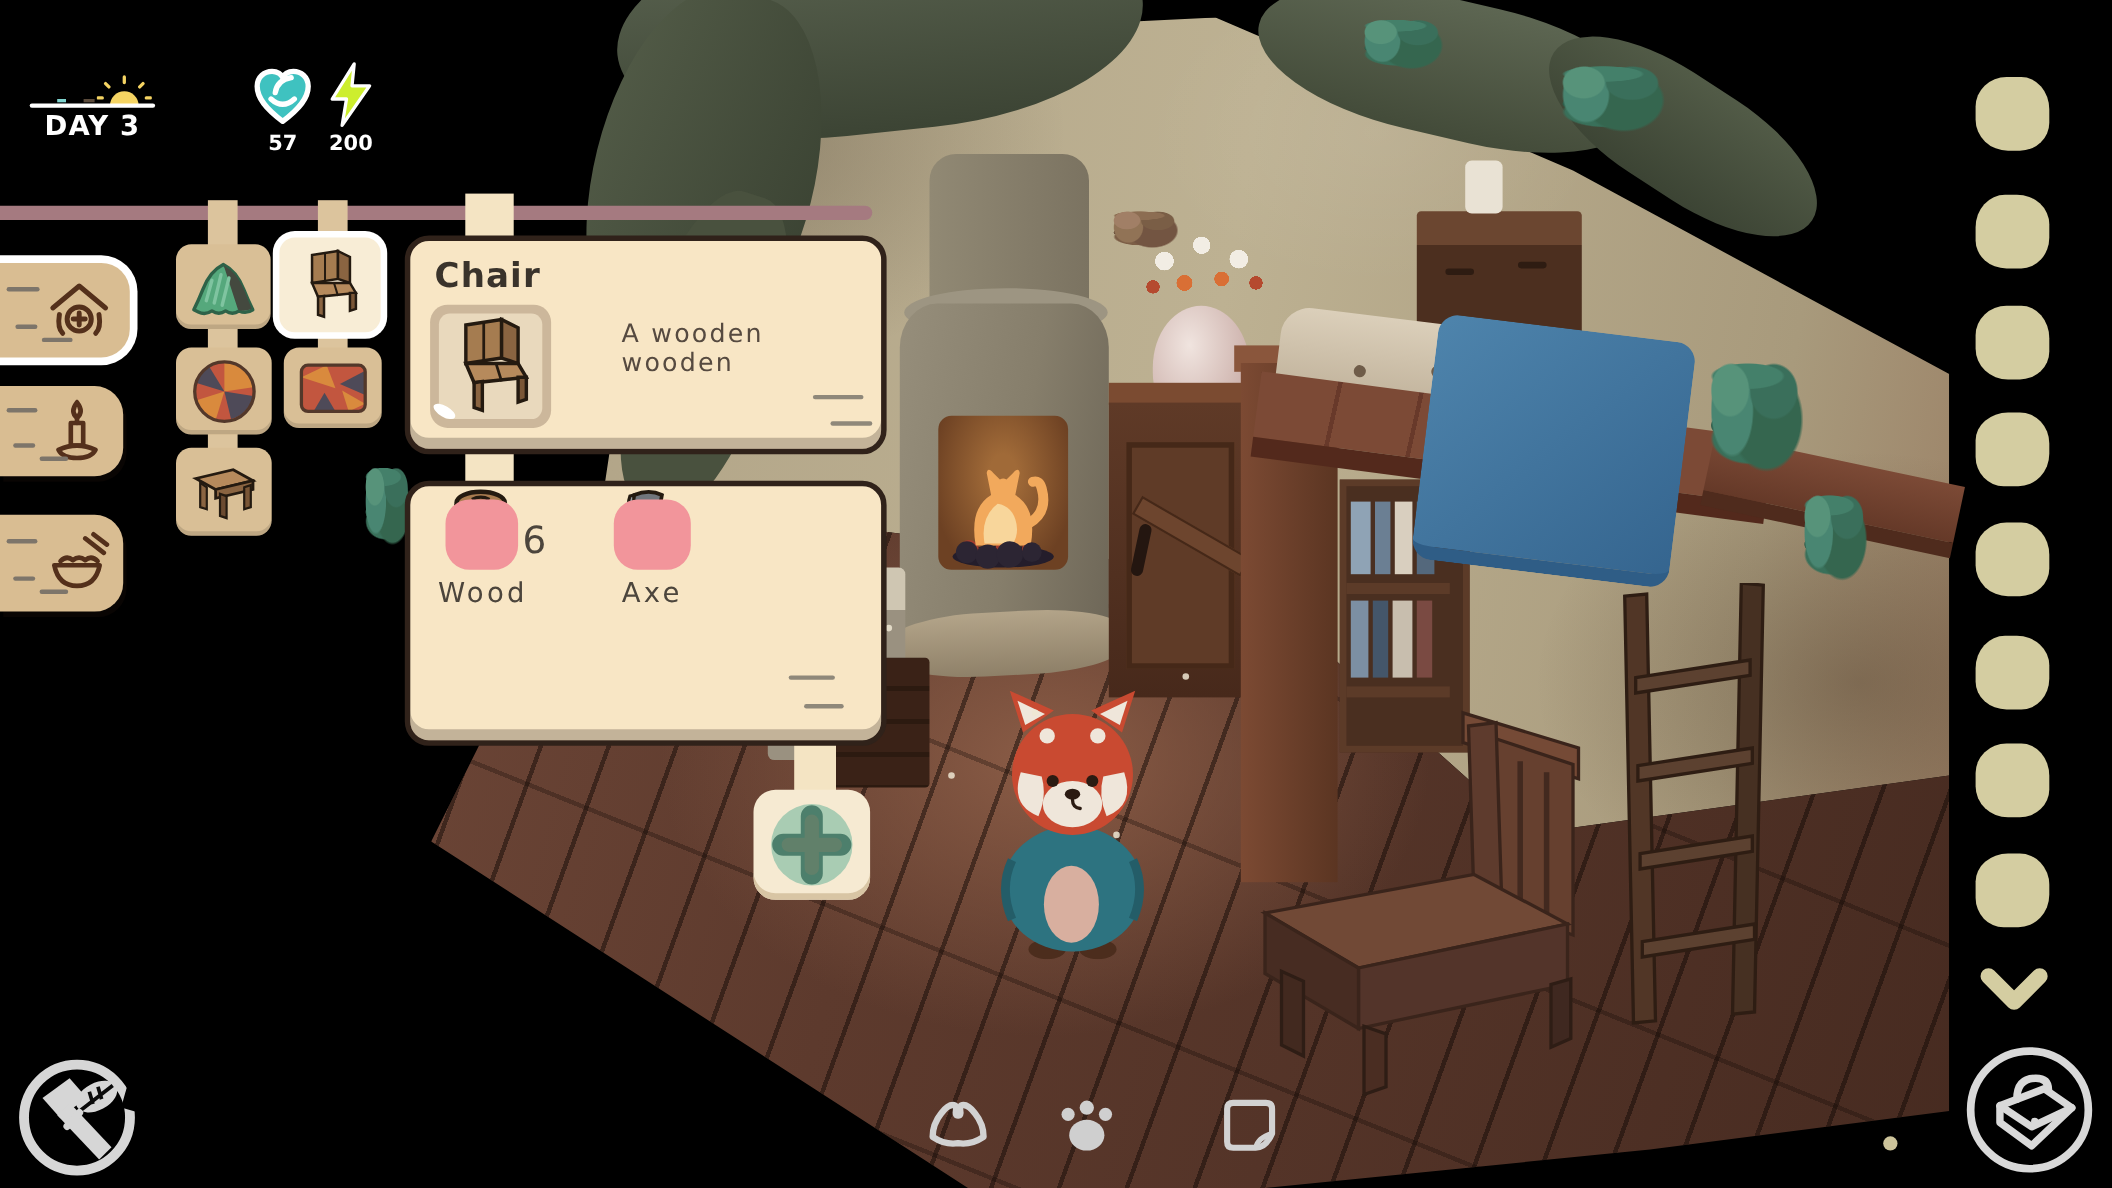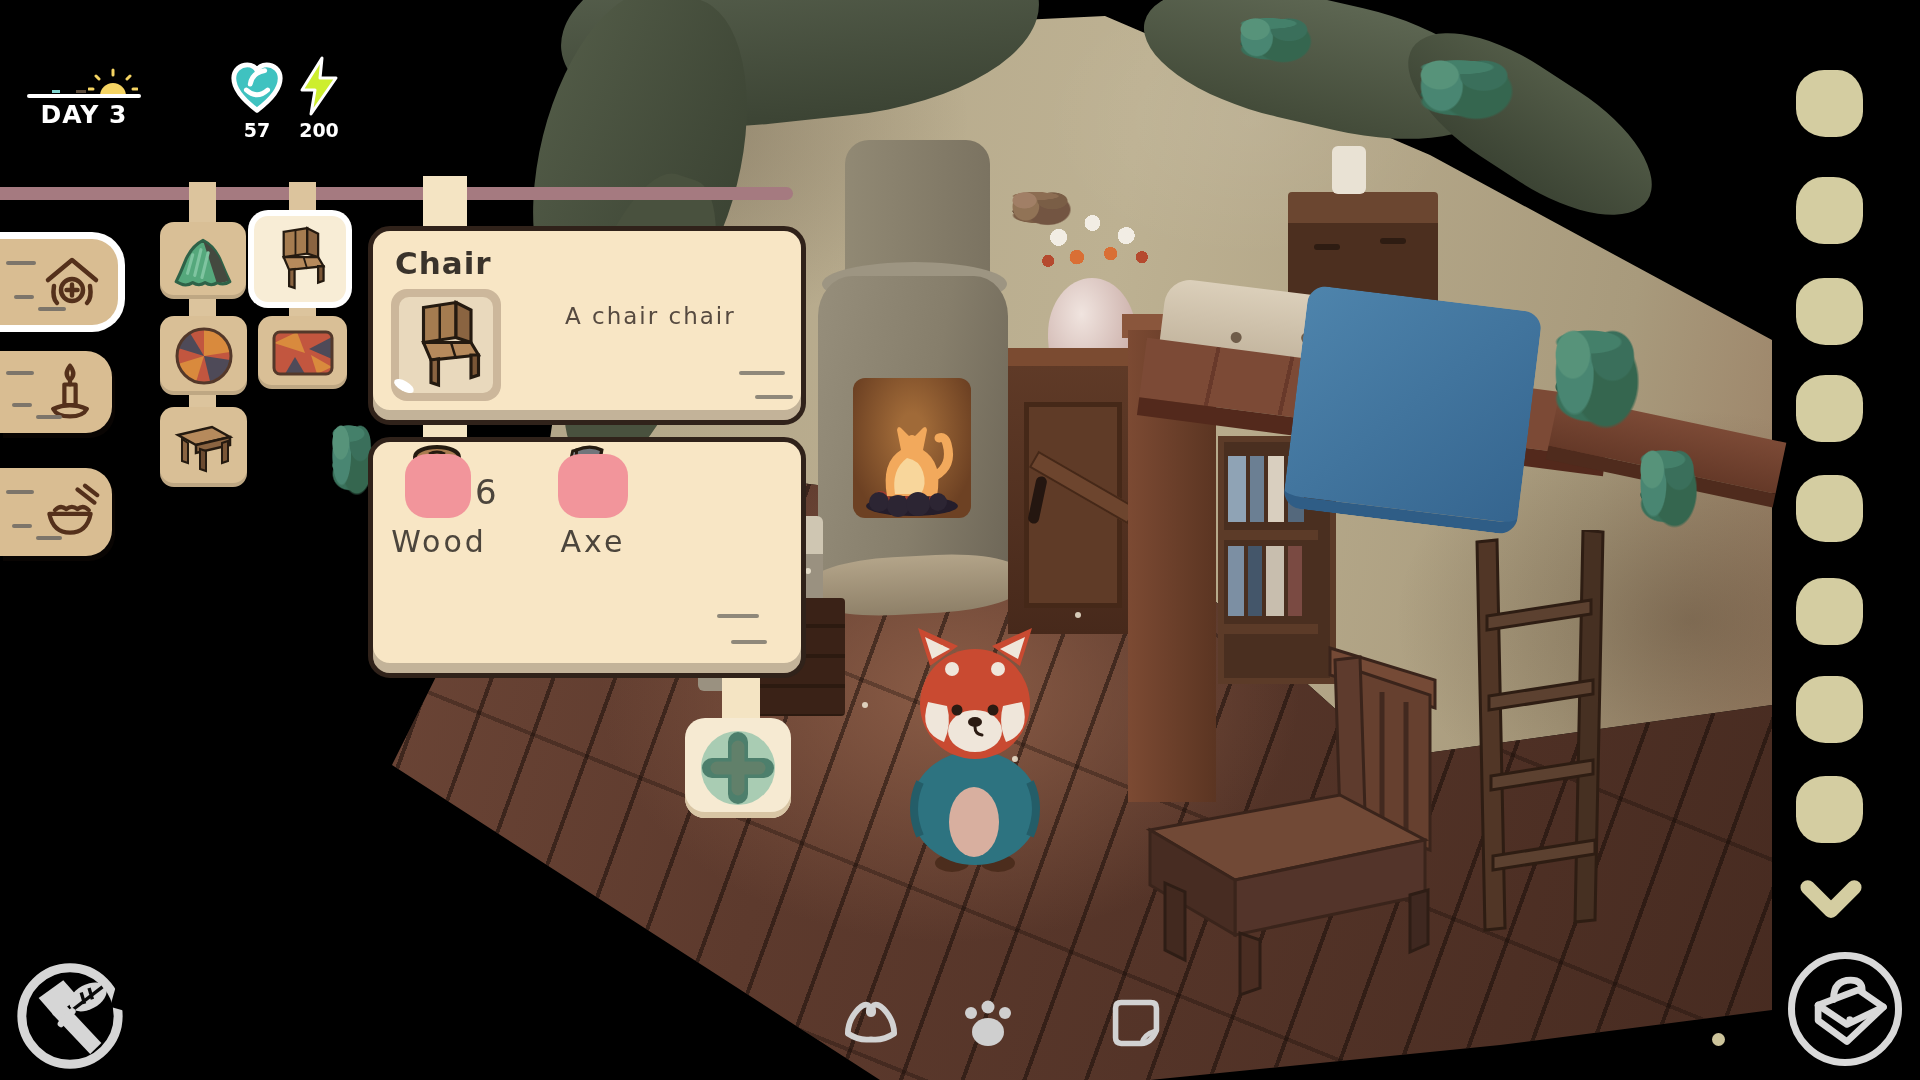--- a/index.html
+++ b/index.html
@@ -52,21 +52,21 @@
   .tab{background:#d9bd92;border-radius:0 26px 26px 0;z-index:7;
     box-shadow:3px 5px 0 rgba(10,6,3,.85);display:flex;align-items:center;justify-content:flex-end;}
   .tab.sel{box-shadow:0 0 0 7px #ffffff;}
   .tabdash{position:absolute;height:4px;border-radius:2px;background:#7d756a;}
   .slot{left:1796px;width:67px;height:67px;background:#d4cda1;z-index:8;
     border-radius:42% 38% 40% 44%/40% 44% 38% 42%;}
   .txt{color:#fff;z-index:9;}
   .ring{border-radius:50%;z-index:9;}
   #plusbtn{left:685px;top:718px;width:106px;height:100px;background:#f6ead2;border-radius:20px;
     box-shadow:inset 0 -6px 0 #d8c5a4;z-index:7;display:flex;align-items:center;justify-content:center;cursor:pointer;}
-  .reqlabel{font-size:30px;letter-spacing:3px;color:#4c453c;text-align:center;z-index:8;}
+  .reqlabel{font-size:25px;letter-spacing:3px;color:#4c453c;text-align:center;z-index:8;}
   .blob{background:#f2959b;border-radius:22px;z-index:7;}
 </style>
 </head>
 <body>
 
 <div id="stage">
 
   <div id="scene">
     <div class="abs wall"></div>
     <div class="abs wallshade"></div>
@@ -318,37 +318,37 @@
   <div class="abs cat" style="left:160px;top:407px;width:87px;height:80px;">
     <svg width="64" height="60" viewBox="0 0 64 60">
       <path d="M6 18 L40 10 L58 20 L24 28 Z" fill="#b68a5c" stroke="#241a10" stroke-width="2.5"></path>
       <path d="M24 28 L58 20 L58 28 L24 36 Z" fill="#8a6441" stroke="#241a10" stroke-width="2.5"></path>
       <path d="M10 22 L10 44 L16 46 L16 26 Z" fill="#8a6441" stroke="#241a10" stroke-width="2"></path>
       <path d="M50 26 L50 46 L56 44 L56 24 Z" fill="#7a5636" stroke="#241a10" stroke-width="2"></path>
       <path d="M28 32 L28 52 L34 54 L34 34 Z" fill="#6b4a30" stroke="#241a10" stroke-width="2"></path>
     </svg>
   </div>
 
-  <div class="abs panel" style="left:368px;top:214px;width:428px;height:189px;margin-top:12px;">
+  <div class="abs panel" style="left:368px;top:214px;width:428px;height:189px;">
     <div class="abs" style="left:22px;top:14px;font-size:31px;font-weight:bold;letter-spacing:1px;color:#3a332b;">Chair</div>
     <div class="abs" style="left:18px;top:58px;width:110px;height:112px;background:#ccb79b;border-radius:16px;">
       <div class="abs" style="left:8px;top:8px;width:94px;height:96px;background:#e9d9bd;border-radius:10px;display:flex;align-items:center;justify-content:center;">
         <svg width="80" height="90" viewBox="0 0 64 72">
           <path d="M14 6 L40 2 L40 30 L14 34 Z" fill="#a57c50" stroke="#241a10" stroke-width="2.5"></path>
           <path d="M40 2 L52 8 L52 34 L40 30 Z" fill="#8a6441" stroke="#241a10" stroke-width="2.5"></path>
           <path d="M27 4 L27 32" stroke="#241a10" stroke-width="2"></path>
           <path d="M14 34 L52 34 L58 44 L20 48 Z" fill="#b68a5c" stroke="#241a10" stroke-width="2.5"></path>
           <path d="M36 34 L40 47" stroke="#241a10" stroke-width="2"></path>
           <path d="M20 48 L20 66 L26 68 L26 47 Z" fill="#8a6441" stroke="#241a10" stroke-width="2.5"></path>
           <path d="M52 44 L52 62 L58 60 L58 44 Z" fill="#7a5636" stroke="#241a10" stroke-width="2.5"></path>
         </svg>
       </div>
       <div class="abs" style="left:2px;top:92px;width:22px;height:10px;border-radius:50%;background:#fff;transform:rotate(30deg);"></div>
     </div>
-    <div class="abs" style="left:192px;top:72px;font-size:23px;letter-spacing:2px;color:#564a40;">A chair chair</div>
+    <div class="abs" style="left:192px;top:72px;font-size:23px;letter-spacing:2px;color:#564a40;">A wooden wooden</div>
     <span class="abs dash" style="left:366px;top:140px;width:46px;"></span>
     <span class="abs dash" style="left:382px;top:164px;width:38px;"></span>
   </div>
 
   <div class="abs panel" style="left:368px;top:437px;width:428px;height:231px;">
     <div class="abs blob" style="left:32px;top:12px;width:66px;height:64px;"></div>
     <svg class="abs" style="left:26px;top:-2px;" width="76" height="78" viewBox="0 0 76 78">
       <path d="M16 18 L16 62 Q16 72 38 72 Q60 72 60 62 L60 18" fill="#8a5f3e" stroke="#241a10" stroke-width="4"></path>
       <ellipse cx="38" cy="17" rx="22" ry="10" fill="#a97c50" stroke="#241a10" stroke-width="4"></ellipse>
       <path d="M30 14 Q38 10 46 14" stroke="#241a10" stroke-width="3" fill="none"></path>

